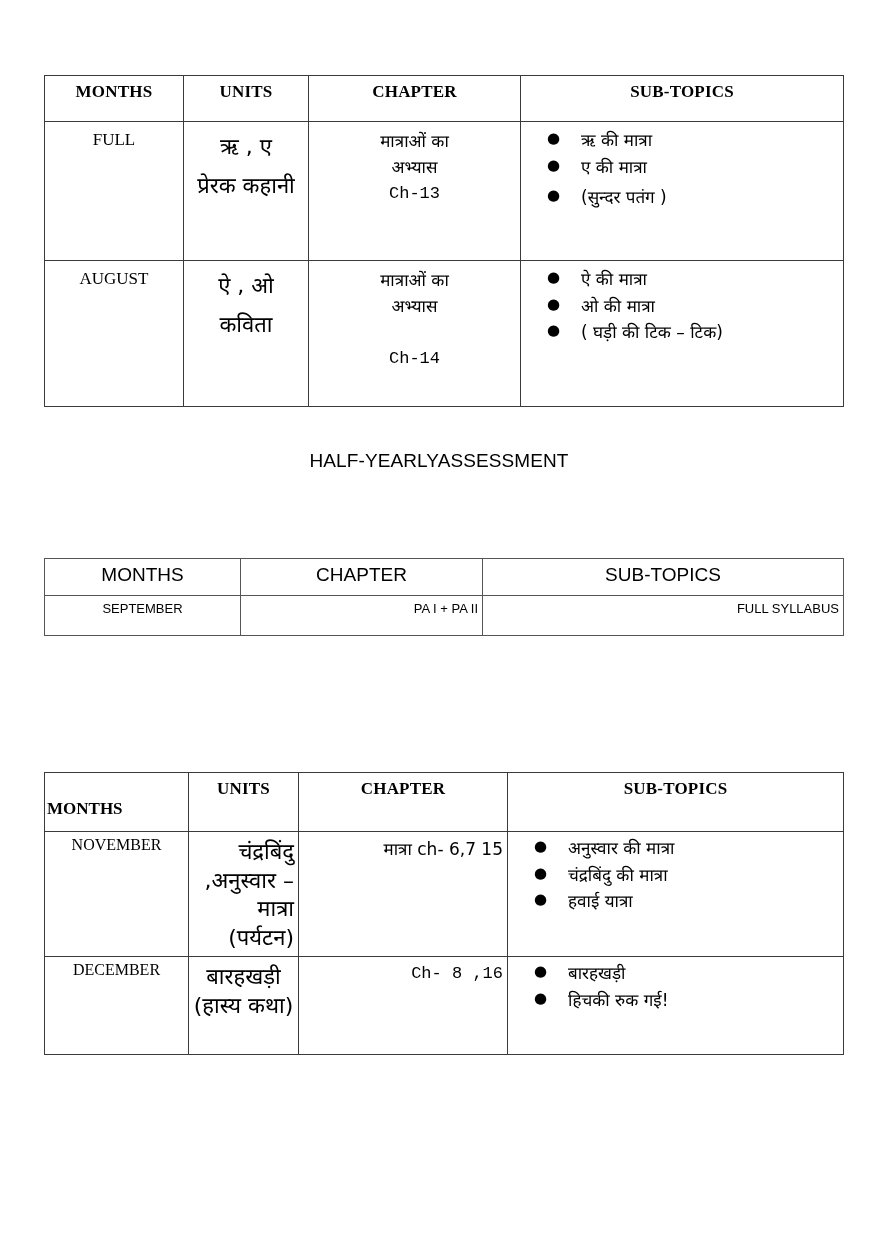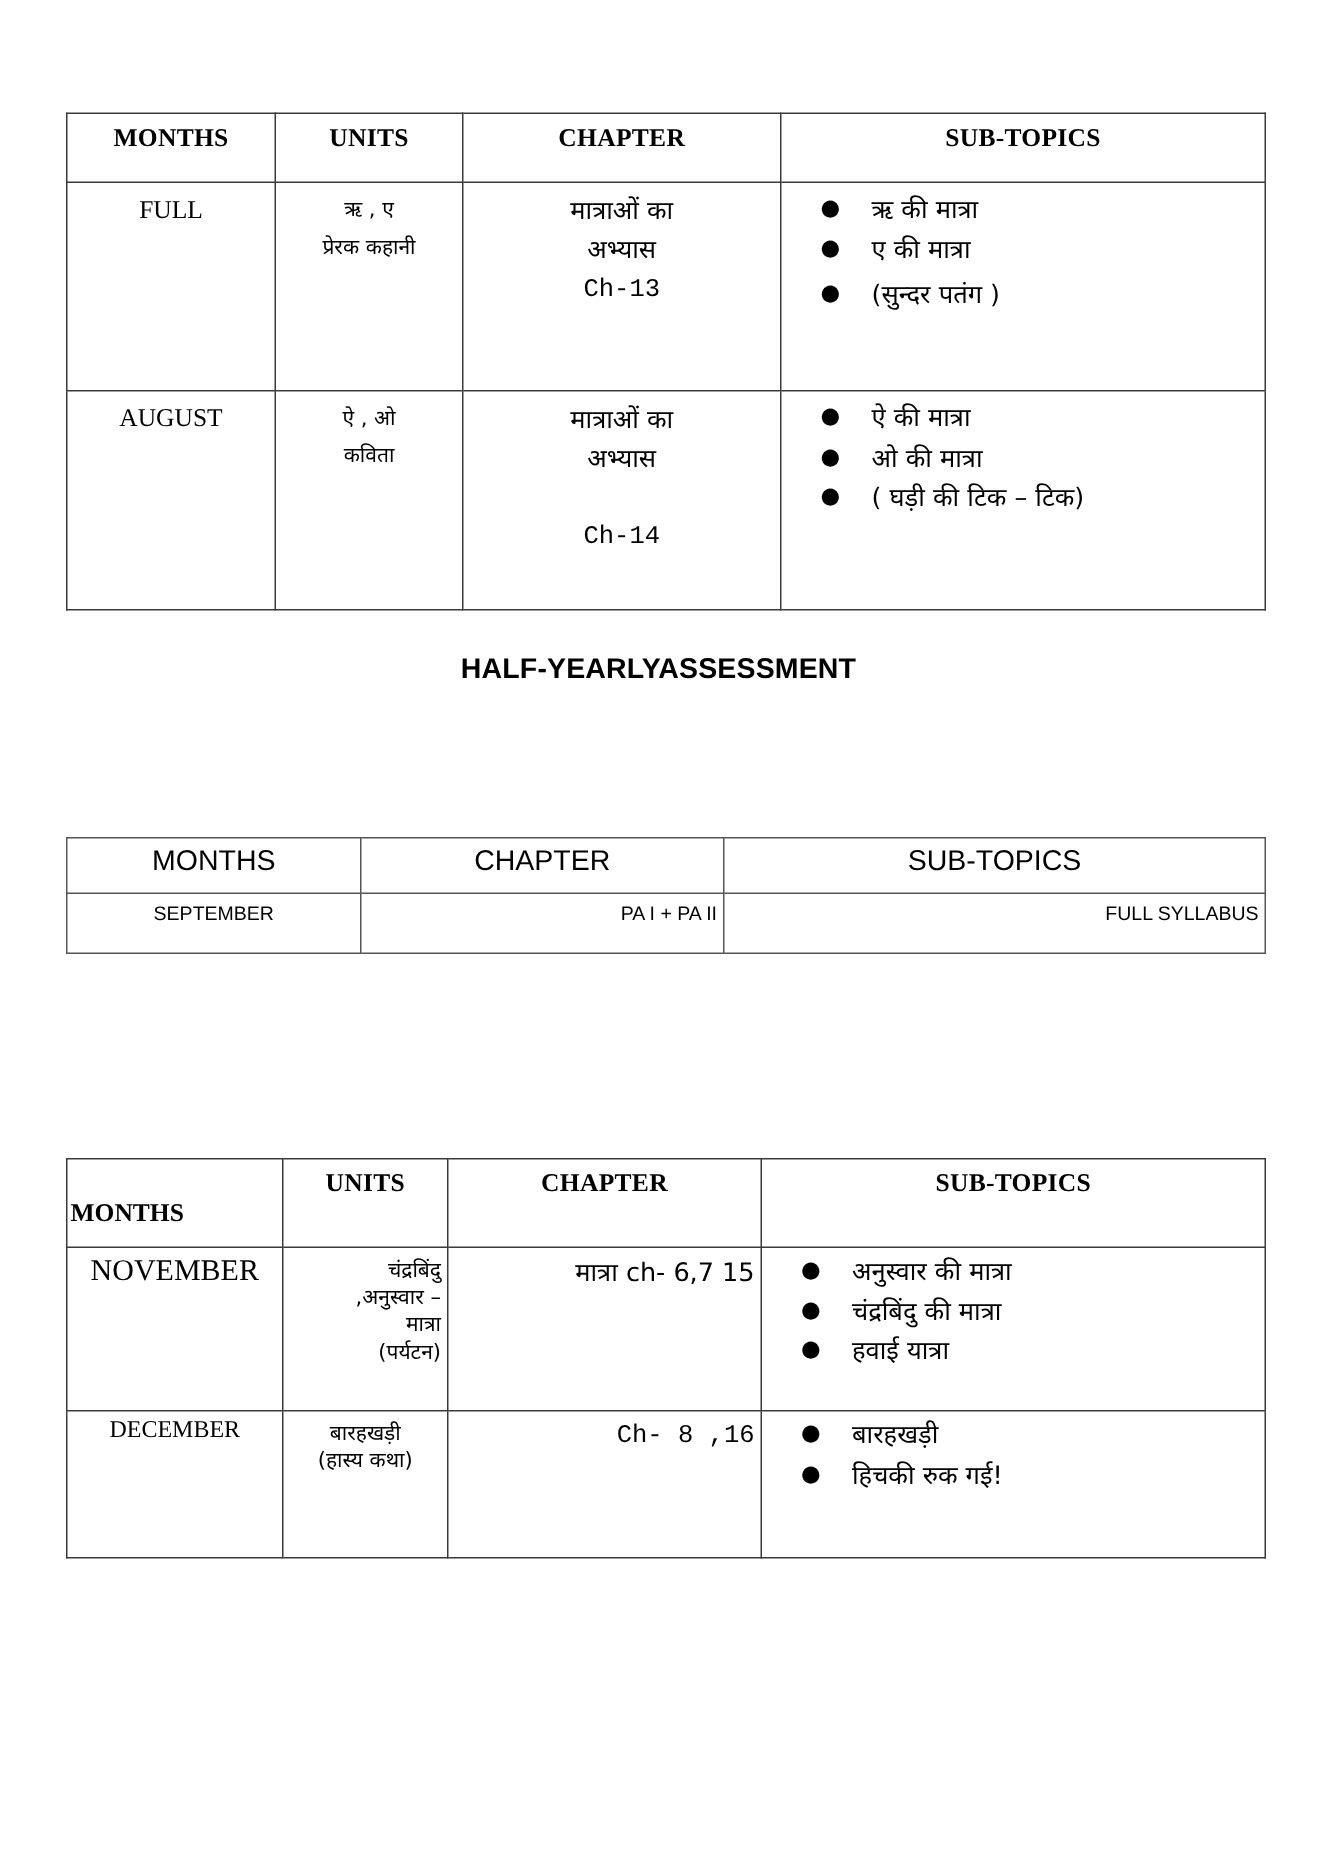--- a/index.html
+++ b/index.html
@@ -54,21 +54,21 @@
   .deva   { font-family: "DejaVu Sans", sans-serif; }
 
   .month {
     font-size: 17px;
     text-align: center;
     padding-top: 8px;
     font-family: "Liberation Serif", "DejaVu Serif", serif;
   }
 
   .unit-line {
-    font-size: 14px;
+    font-size: 22px;
     line-height: 1.75;
   }
   .chap-line {
     font-size: 17px;
     line-height: 1.55;
   }
 
   
   ul.subtopics {
     list-style: none;
@@ -209,21 +209,21 @@
           <ul class="subtopics deva">
             <li><span class="bullet">●</span><span>ऐ की मात्रा</span></li>
             <li><span class="bullet">●</span><span>ओ  की मात्रा</span></li>
             <li style="padding-right:60px;"><span class="bullet">●</span><span>( घड़ी की टिक – टिक)</span></li>
           </ul>
         </td>
       </tr>
     </tbody>
   </table>
 
-  <div class="heading heading-half" style="top:436px;font-weight:bold;">HALF-YEARLYASSESSMENT</div>
+  <div class="heading heading-half" style="top:450px;">HALF-YEARLYASSESSMENT</div>
 
   <table class="doc-table t2" style="left:44px; top:558px; width:799px;">
     <colgroup>
       <col style="width:196px">
       <col style="width:242px">
       <col style="width:361px">
     </colgroup>
     <tbody>
       <tr>
         <td style="height:36px;">
@@ -271,21 +271,21 @@
           <div class="cell-inner hdr">CHAPTER</div>
         </td>
         <td>
           <div class="cell-inner hdr">SUB-TOPICS</div>
         </td>
       </tr>
 
 
       <tr>
         <td style="height:108px;">
-          <div class="month" style="padding-top:4px;font-size:20px;">NOVEMBER</div>
+          <div class="month" style="padding-top:4px;font-size:16px;">NOVEMBER</div>
         </td>
         <td>
           <div class="cell-inner lft deva unit-line" style="line-height:1.3;padding-left:2px;">
             <div>चंद्रबिंदु</div>
             <div>,अनुस्वार –</div>
             <div>मात्रा</div>
             <div>(पर्यटन)</div>
           </div>
         </td>
         <td>

